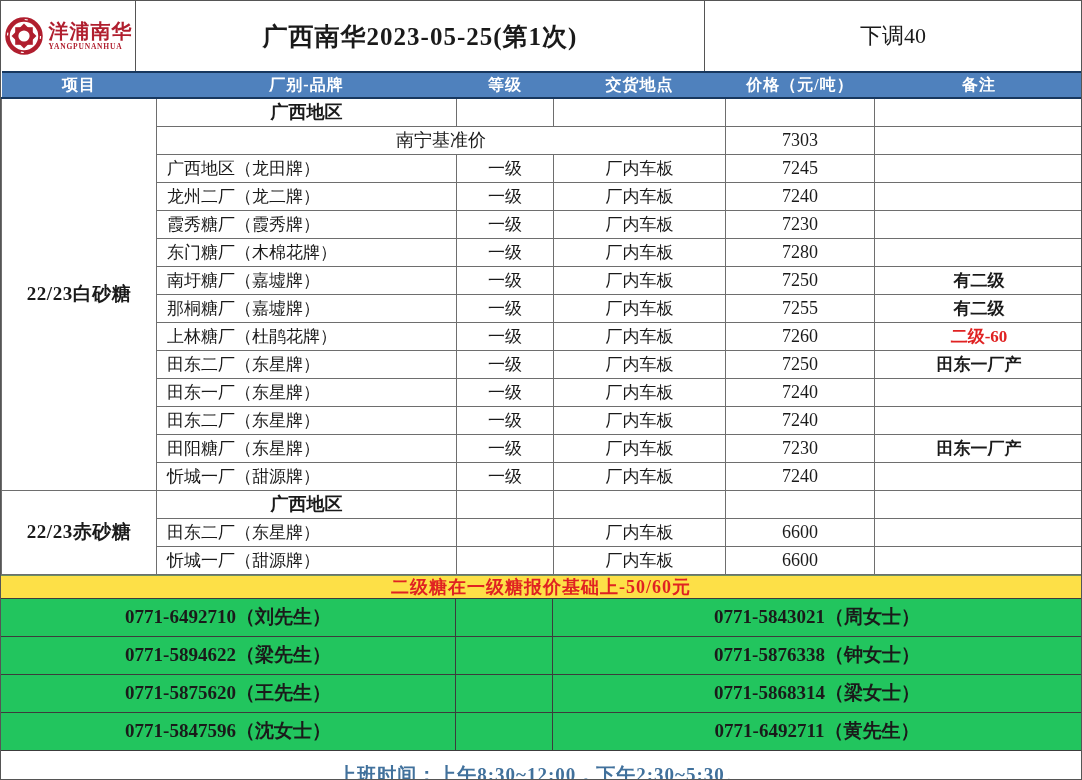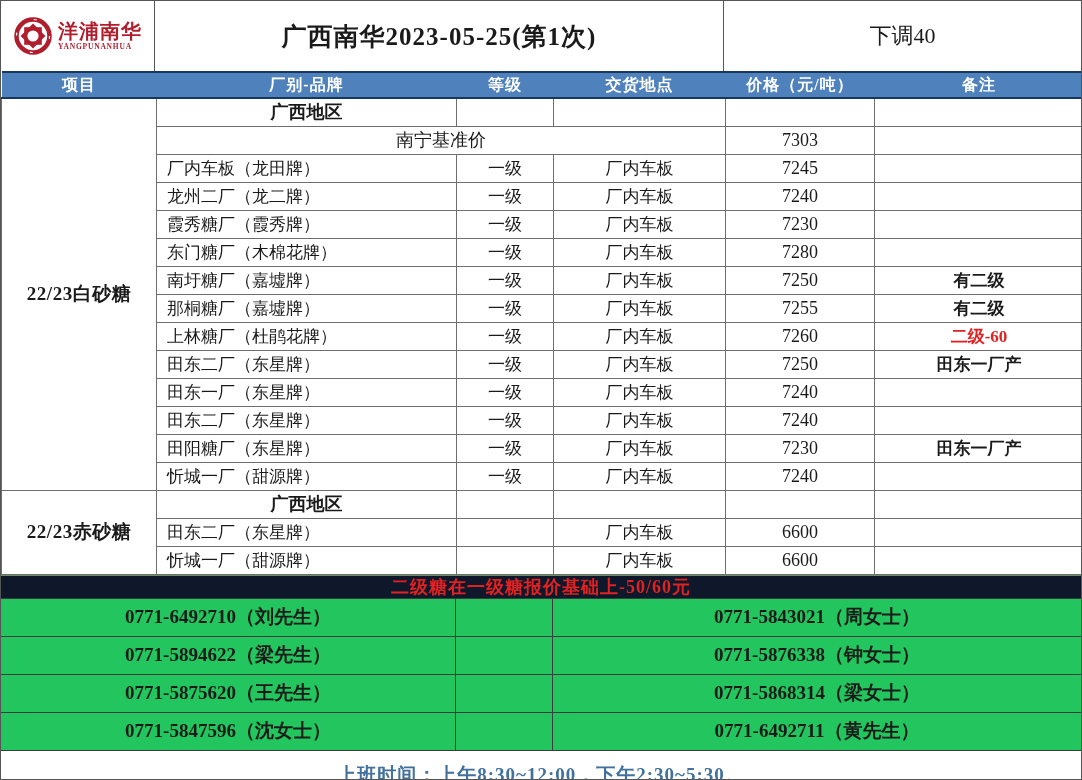--- a/index.html
+++ b/index.html
@@ -11,21 +11,21 @@
   }
   .sheet {
     width: 1082px; height: 780px;
     border: 1px solid #555;
     display: flex; flex-direction: column;
     background: #fff; overflow: hidden;
   }
   
   .top { height: 70px; display: flex; flex: 0 0 auto; }
   .logo-cell {
-    width: 154px; border-right: 1px solid #555;
+    width: 135px; border-right: 1px solid #555;
     display: flex; align-items: center; justify-content: center; gap: 5px;
   }
   .logo-emblem { flex: 0 0 auto; }
   .logo-text { color: #B01E2E; line-height: 1; }
   .logo-cn { font-size: 20px; font-weight: bold; letter-spacing: 1px; }
   .logo-en { font-size: 7.5px; font-weight: bold; letter-spacing: 0.8px; margin-top: 2px; }
   .title-cell {
     width: 569px; border-right: 1px solid #555;
     display: flex; align-items: center; justify-content: center;
     font-size: 25px; font-weight: bold; letter-spacing: 1px;
@@ -50,21 +50,21 @@
   }
   td.project-cell { font-weight: bold; font-size: 19px; letter-spacing: 0.5px; }
   td.region-cell { font-weight: bold; font-size: 18px; }
   td.base-cell { font-size: 18px; }
   td.brand-cell { text-align: left; padding-left: 10px; }
   td.price-cell { font-size: 18px; }
   td.note-cell { font-weight: bold; }
   td.note-cell.red { color: #E02222; margin-left: 23px; }
   
   .notice {
-    height: 24px; flex: 0 0 auto; background: #0f172a;
+    height: 24px; flex: 0 0 auto; background: #fde047;
     border-top: 1px solid #6a8f60; border-bottom: 1px solid #3c3c3c;
     display: flex; align-items: center; justify-content: center;
     color: #E02222; font-weight: bold; font-size: 18px; letter-spacing: 1px;
   }
   
   .contacts { flex: 0 0 auto; }
   .contact-row {
     height: 38px; background: #22c55e; display: flex;
     border-bottom: 1px solid #3c3c3c; font-weight: bold; font-size: 19px;
   }
@@ -134,21 +134,21 @@
           <td></td>
           <td></td>
           <td></td>
         </tr>
         <tr>
           <td class="base-cell" colspan="3">南宁基准价</td>
           <td class="price-cell">7303</td>
           <td class="note-cell"></td>
         </tr>
         <tr>
-          <td class="brand-cell">厂内车板（龙田牌）</td>
+          <td class="brand-cell">广西地区（龙田牌）</td>
           <td class="grade-cell">一级</td>
           <td class="delivery-cell">厂内车板</td>
           <td class="price-cell">7245</td>
           <td class="note-cell"></td>
         </tr>
         <tr>
           <td class="brand-cell">龙州二厂（龙二牌）</td>
           <td class="grade-cell">一级</td>
           <td class="delivery-cell">厂内车板</td>
           <td class="price-cell">7240</td>

